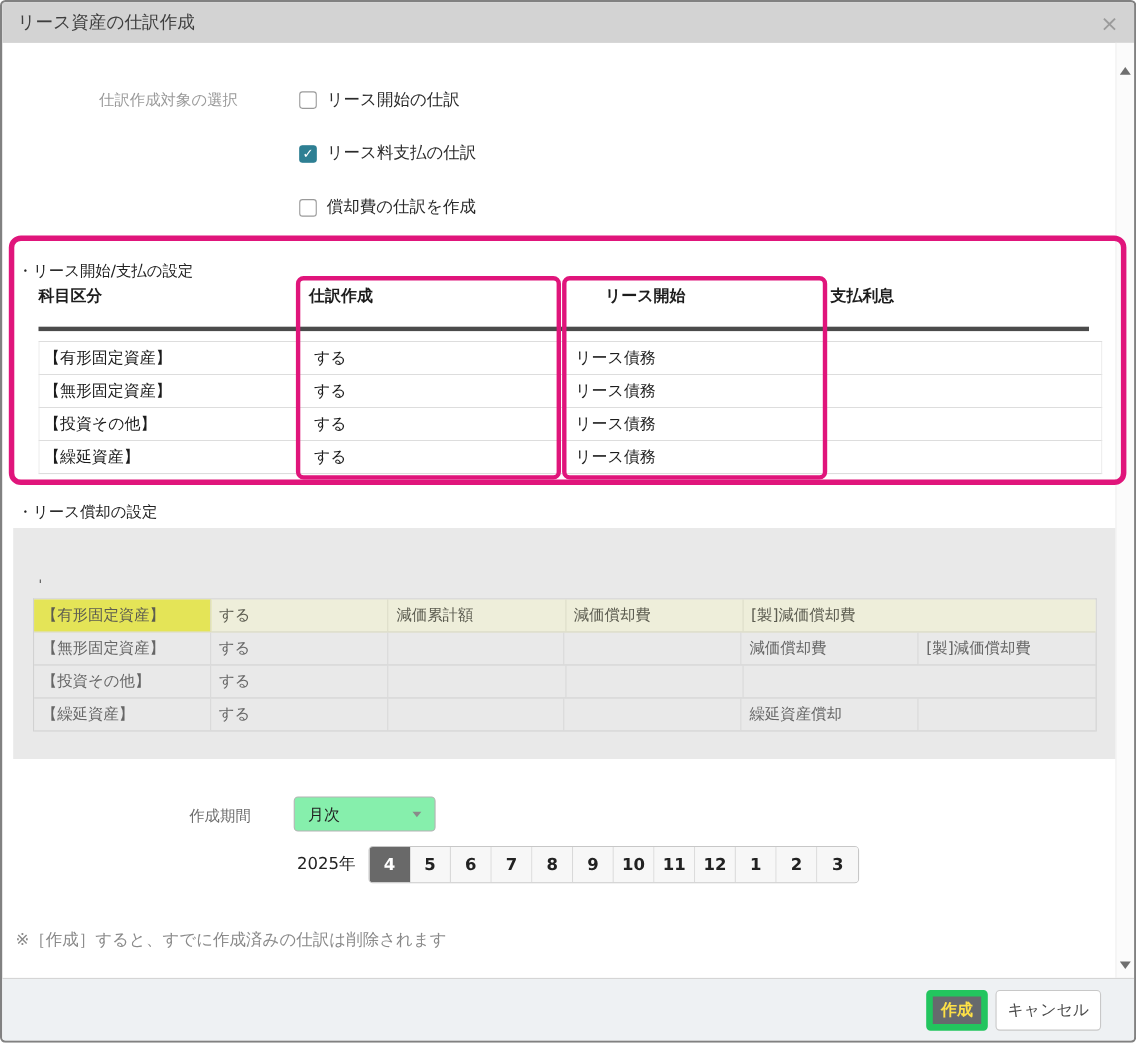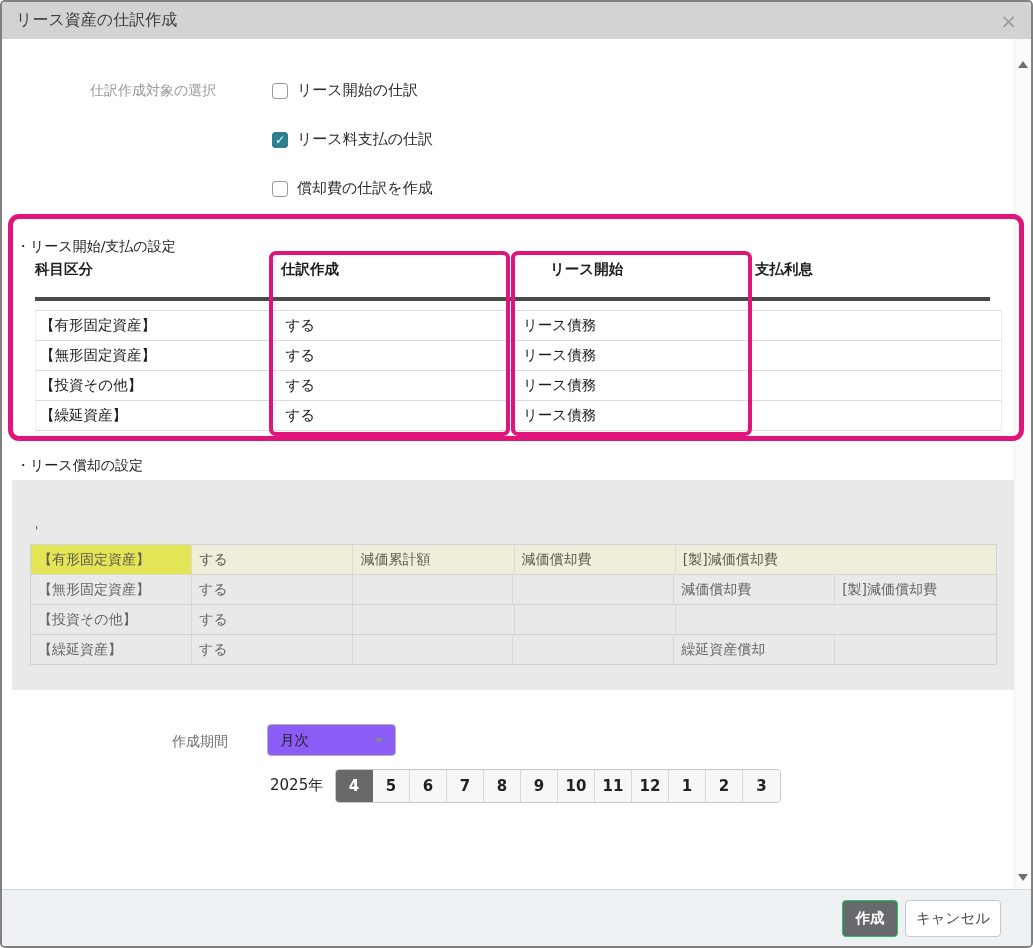--- a/index.html
+++ b/index.html
@@ -65,42 +65,42 @@
   .t2-row.hl { background:#eeeeda; border-bottom-color:#d8d8c6; }
   .t2-cell { width:161.2px; font-size:14px; color:#666; padding-left:7px; overflow:hidden; white-space:nowrap;
     align-self:stretch; display:flex; align-items:center; border-right:1px solid #d9d9d9; }
   .t2-cell:last-child { border-right:none; }
   .t2-row.hl .t2-cell { color:#5c5c50; border-right-color:#ddddc9; }
   .t2-row.hl .t2-cell.c0 { background:#e4e457; }
 
   
   .period-label { position:absolute; left:170px; top:731px; font-size:14px; color:#6e6e6e; }
   .dropdown { position:absolute; left:265px; top:722px; width:129px; height:32px;
-    background:#8b5cf6; border:1px solid #b3b3b3; border-radius:4px;
+    background:#86efac; border:1px solid #b3b3b3; border-radius:4px;
     display:flex; align-items:center; padding:0 12px; cursor:pointer; }
   .dropdown .dd-value { font-size:14.5px; color:#222; }
   .dropdown .caret { margin-left:auto; width:0; height:0;
     border-left:4px solid transparent; border-right:4px solid transparent; border-top:5px solid #8a8a8a; }
   .year-label { position:absolute; left:268px; top:774px; font-size:15px; color:#222; }
   .months { position:absolute; left:333px; top:767px; display:flex;
     border:1px solid #c7c7c7; border-radius:4px; background:#f7f7f7; overflow:hidden; }
   .month-btn { width:37px; height:32px; display:flex; align-items:center; justify-content:center;
     font-size:15px; font-weight:600; color:#222; background:#f7f7f7; border-right:1px solid #d9d9d9; cursor:pointer; }
   .month-btn:last-child { border-right:none; }
   .month-btn.selected { background:#696969; color:#fff; border-right-color:#696969; }
 
   
   .note { position:absolute; left:12px; top:843px; font-size:15px; color:#8a8a8a; }
 
   
   .footer { position:absolute; left:0; right:0; bottom:0; height:57px;
     background:#eef1f3; border-top:1px solid #d5d5d5;
     display:flex; align-items:center; justify-content:flex-end; gap:7px; padding-right:30px; }
   .btn { height:37px; border-radius:4px; font-size:14.5px; display:flex; align-items:center; justify-content:center; cursor:pointer; }
-  .btn.primary { width:56px; background:#66696d; color:#ffffff; font-weight:bold; border:1px solid #22c55e; }
+  .btn.primary { width:56px; background:#66696d; color:#fde047; font-weight:bold; border:6px solid #22c55e; }
   .btn.secondary { width:96px; background:#fff; color:#4a4a4a; border:1px solid #c8c8c8; }
 </style>
 </head>
 <body>
 
 <div class="dialog">
 
   <div class="titlebar">
     <span class="title">リース資産の仕訳作成</span>
     <span class="close">×</span>
@@ -212,20 +212,21 @@
     <span class="month-btn">8</span>
     <span class="month-btn">9</span>
     <span class="month-btn">10</span>
     <span class="month-btn">11</span>
     <span class="month-btn">12</span>
     <span class="month-btn">1</span>
     <span class="month-btn">2</span>
     <span class="month-btn">3</span>
   </div>
 
+  <span class="note">※［作成］すると、すでに作成済みの仕訳は削除されます</span>
 
   <div class="scrollbar">
     <span class="scroll-arrow up"></span>
     <span class="scroll-arrow down"></span>
   </div>
 
   <div class="footer">
     <div class="btn primary">作成</div>
     <div class="btn secondary">キャンセル</div>
   </div>

